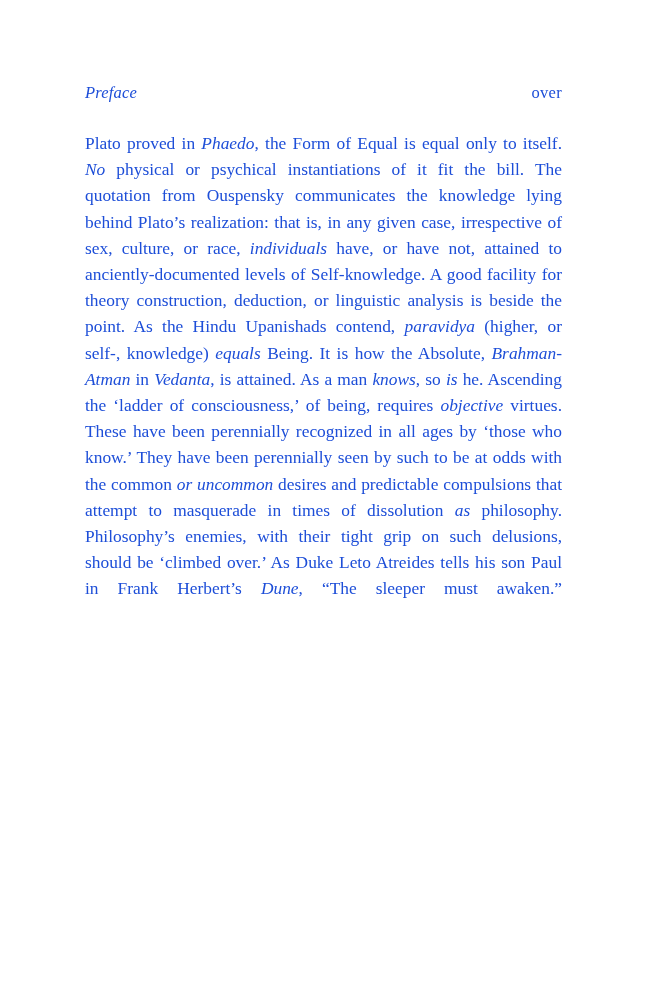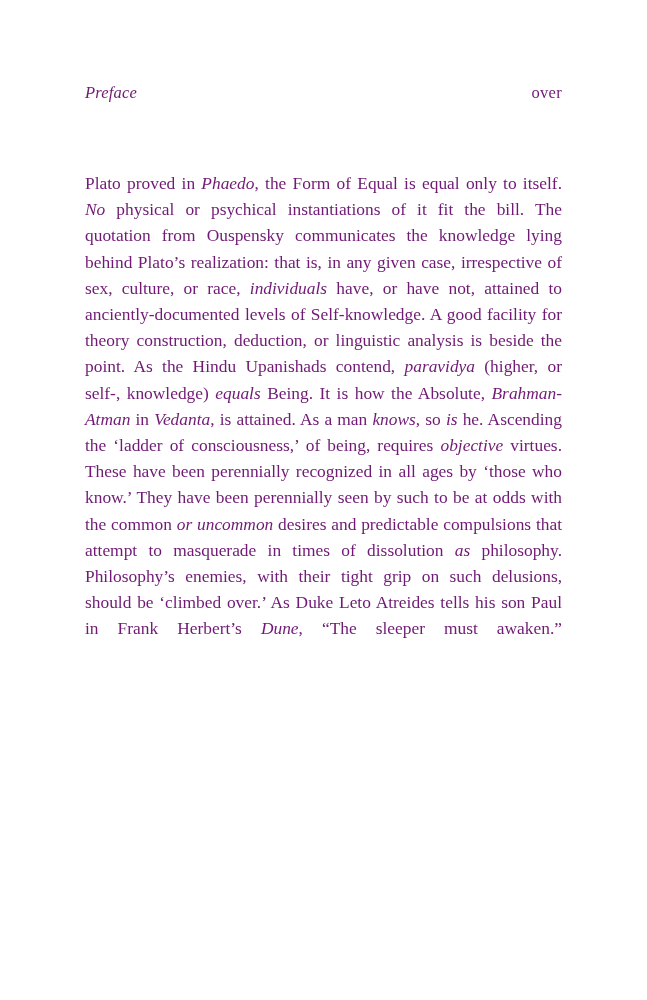--- a/index.html
+++ b/index.html
@@ -8,21 +8,21 @@
     background: #ffffff;
   }
 
   .page {
     position: relative;
     width: 598px;
     height: 1000px;
     background: #ffffff;
     overflow: hidden;
     font-family: "Liberation Serif", "DejaVu Serif", serif;
-    color: #701a75;
+    color: #1d4ed8;
     -webkit-font-smoothing: antialiased;
   }
 
   
   .running-head {
     position: absolute;
     left: 85px;
     top: 83px;
     width: 477px;
     display: flex;
@@ -41,21 +41,20 @@
     font-style: normal;
     letter-spacing: 0.3px;
   }
 
   
   .body-block {
     position: absolute;
     left: 85px;
     top: 130px;
     width: 477px;
-    margin-top: 40px;
   }
 
   .para {
     margin: 0;
     font-size: 17.4px;
     line-height: 26.2px;
     text-align: justify;
     text-justify: inter-word;
     hyphens: manual;
     word-spacing: 0.1px;

